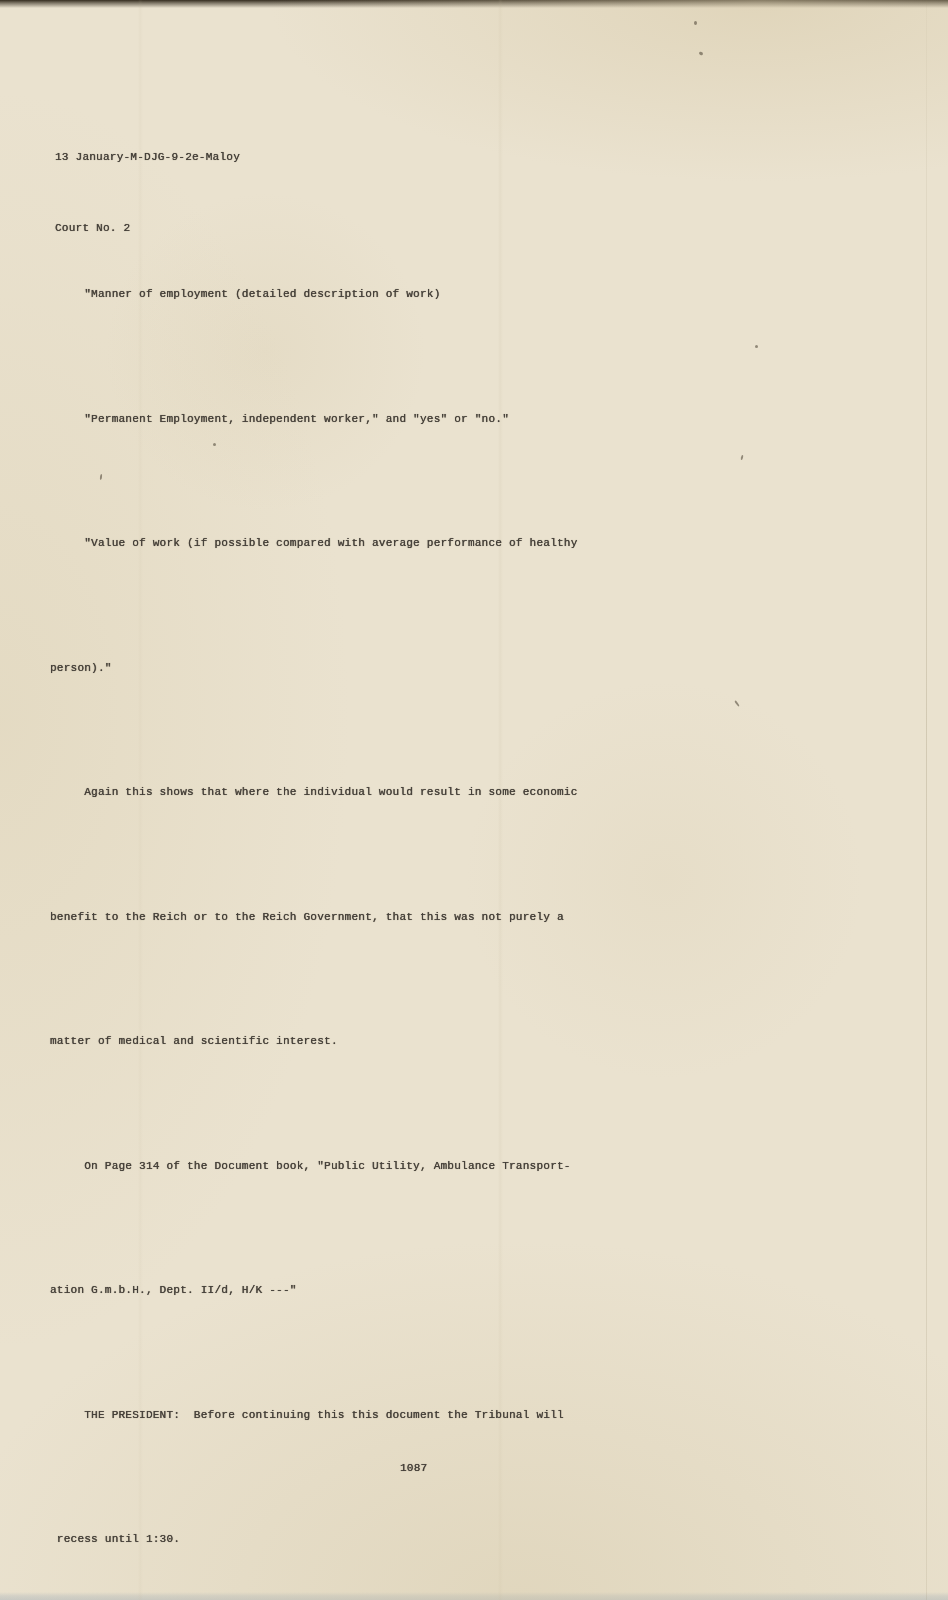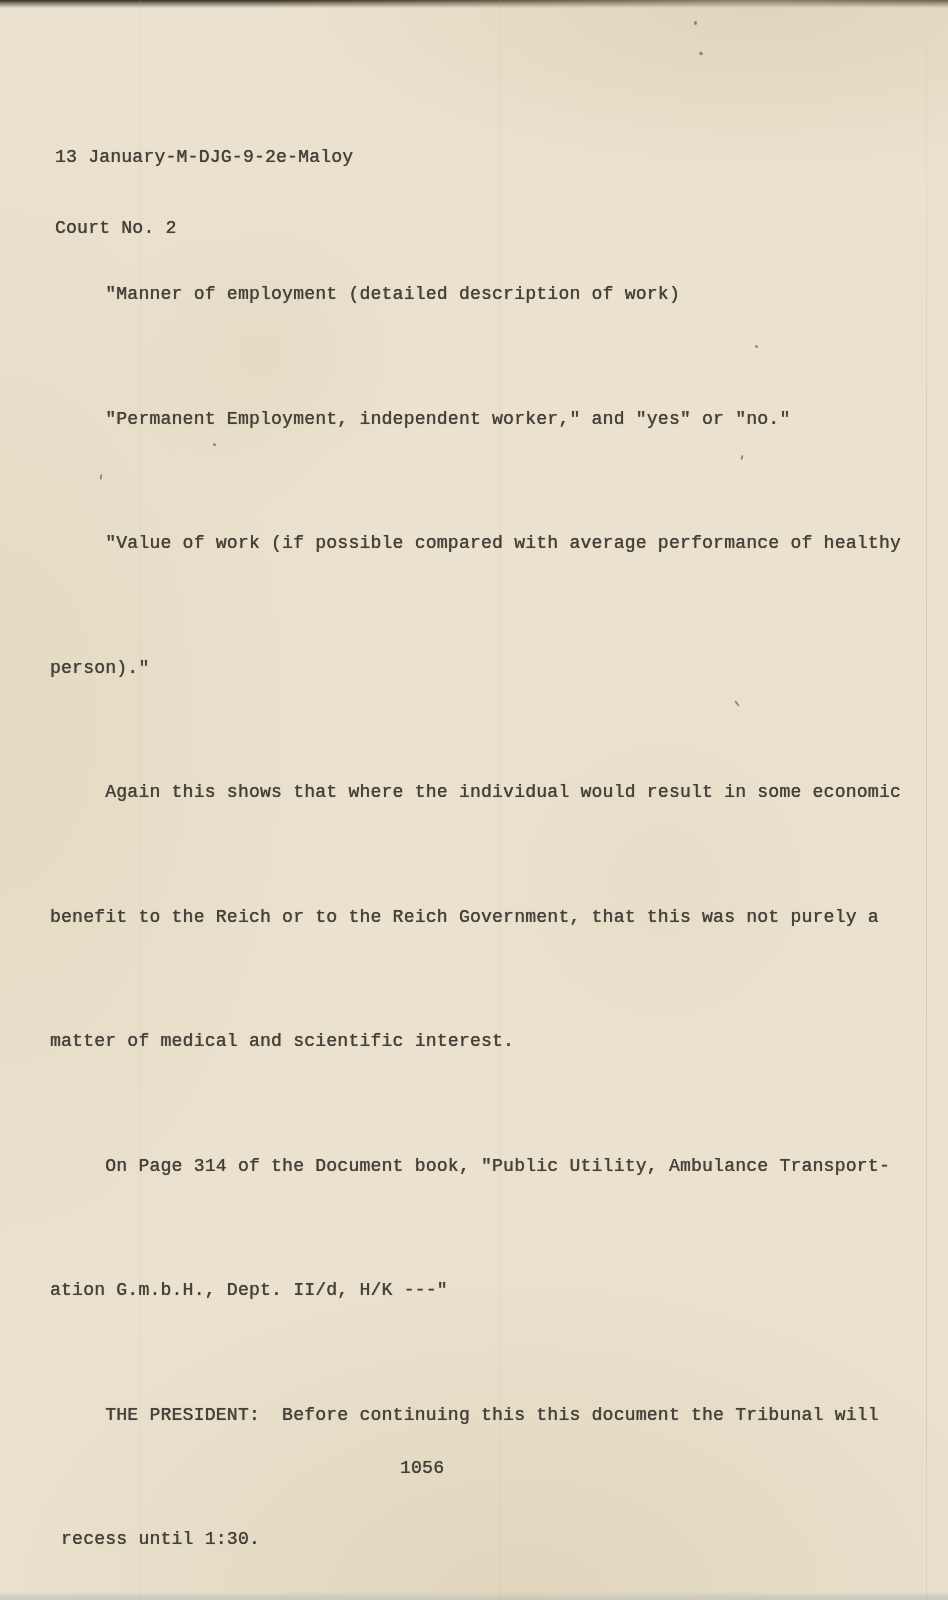--- a/index.html
+++ b/index.html
@@ -26,21 +26,21 @@
       
       linear-gradient(180deg, rgba(38,30,18,0.92) 0px, rgba(38,30,18,0.55) 3px, rgba(38,30,18,0) 8px),
       
       linear-gradient(0deg, rgba(198,200,196,0.95) 0px, rgba(198,200,196,0.65) 4px, rgba(198,200,196,0) 8px);
     font-family: "Liberation Mono", "DejaVu Sans Mono", monospace;
     color: #45403a;
   }
   .typewriter {
     position: absolute;
     white-space: pre;
-    font-size: 18px;
+    font-size: 11px;
     letter-spacing: 0.25px;
     text-shadow:
       0 0 0.7px rgba(62, 55, 44, 0.85),
       0.4px 0.4px 0.5px rgba(62, 55, 44, 0.35);
   }
   .header {
     left: 55px;
     top: 99px;
     line-height: 23.5px;
   }
@@ -96,21 +96,21 @@
     <div>     Again this shows that where the individual would result in some economic</div>
     <div>benefit to the Reich or to the Reich Government, that this was not purely a</div>
     <div>matter of medical and scientific interest.</div>
     <div>     On Page 314 of the Document book, "Public Utility, Ambulance Transport-</div>
     <div>ation G.m.b.H., Dept. II/d, H/K ---"</div>
     <div>     THE PRESIDENT:  Before continuing this this document the Tribunal will</div>
     <div> recess until 1:30.</div>
     
   </div>
 
-  <div class="typewriter page-number">1056</div>
+  <div class="typewriter page-number">1087</div>
 
   <div class="fold-line"></div>
   <div class="speck s1"></div>
   <div class="speck s2"></div>
   <div class="speck s3"></div>
   <div class="speck s4"></div>
   <div class="speck s5"></div>
   <div class="speck s6"></div>
   <div class="speck s7"></div>
 

